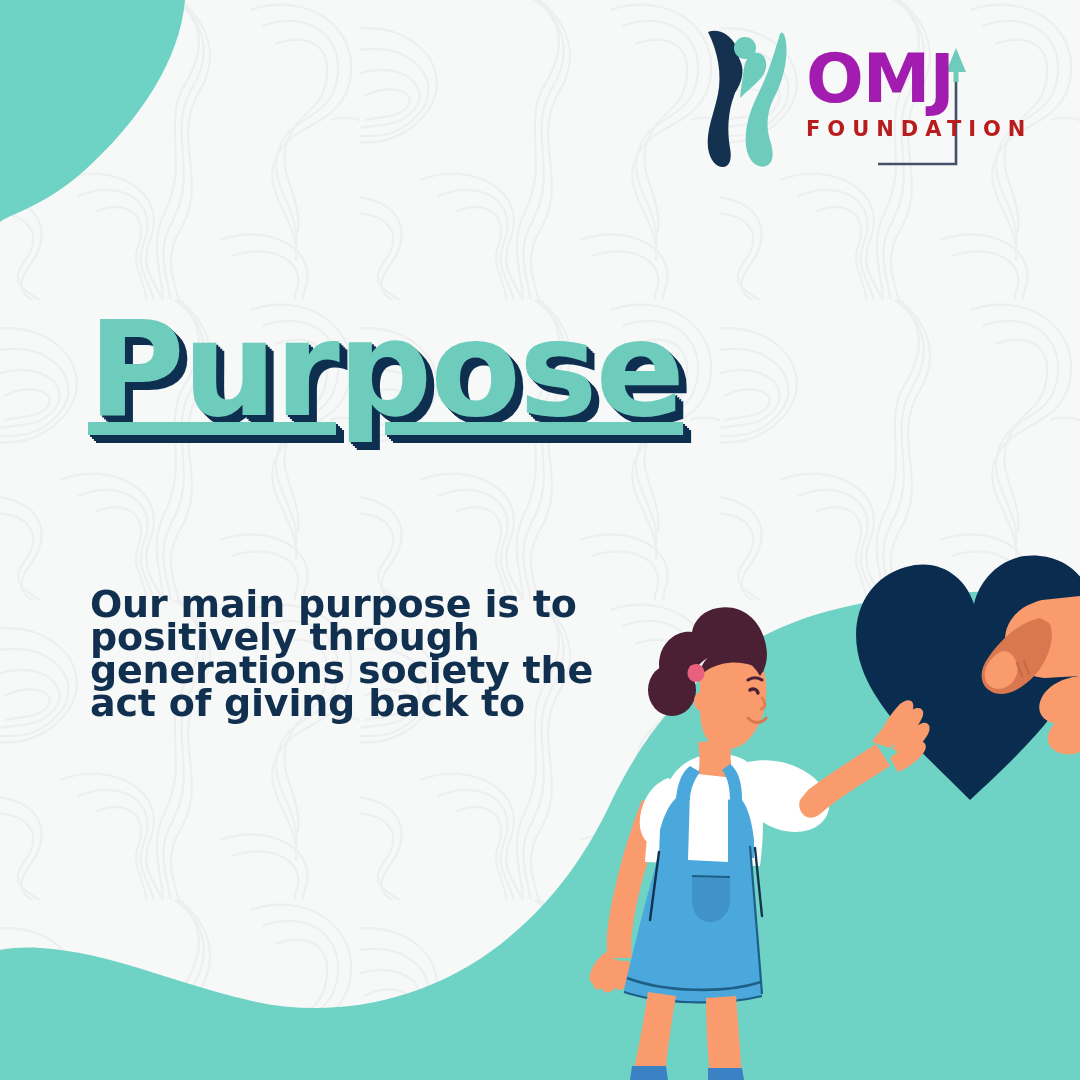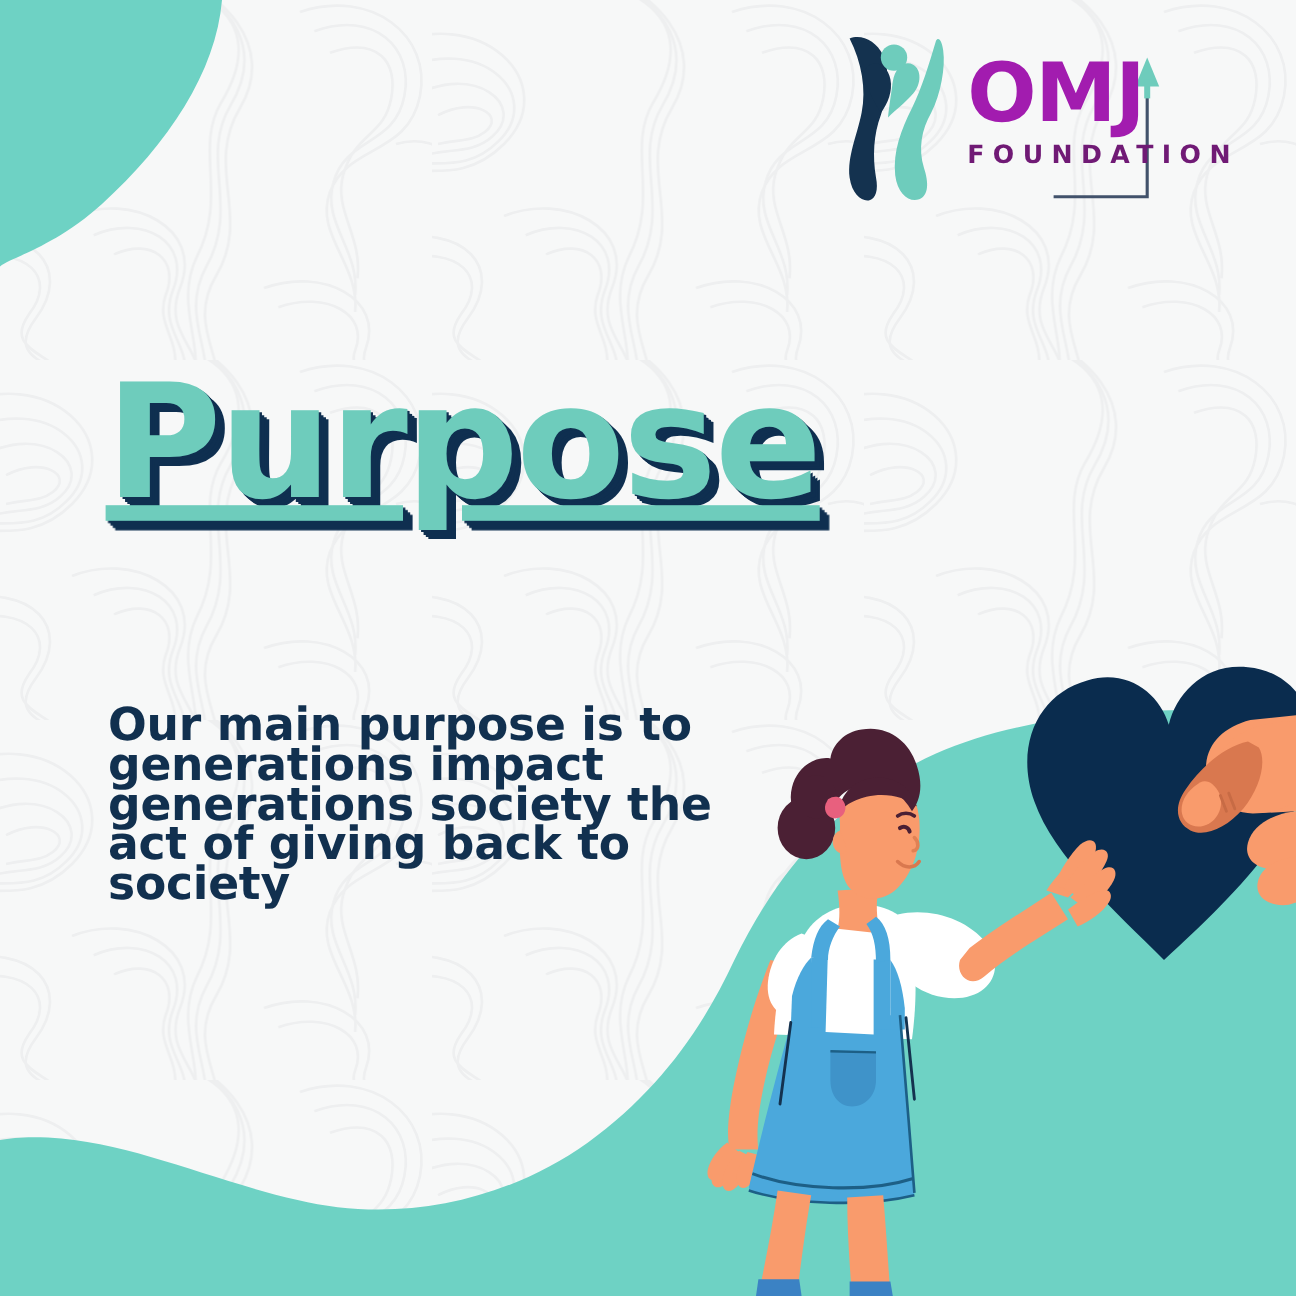--- a/index.html
+++ b/index.html
@@ -98,21 +98,21 @@
     font-size: 68px;
     color: #a21caf;
     letter-spacing: -1px;
     line-height: 70px;
     white-space: nowrap;
   }
   .logo-foundation {
     font-family: "DejaVu Sans", sans-serif;
     font-weight: bold;
     font-size: 21px;
-    color: #701a75;
+    color: #b91c1c;
     letter-spacing: 7px;
     line-height: 26px;
     margin-top: 2px;
     white-space: nowrap;
   }
   .logo-arrow {
     position: absolute;
     left: 186px;
     top: 16px;
     width: 120px;
@@ -368,24 +368,23 @@
 
     </svg>
   </div>
 
   <div class="headline">
     <span class="hl-line line2">Purpose</span>
   </div>
 
   <div class="bodycopy">
     <span class="bc-line">Our main purpose is to</span>
-    <span class="bc-line">generations impact</span>
+    <span class="bc-line">positively through</span>
     <span class="bc-line">generations society the</span>
     <span class="bc-line">act of giving back to</span>
-    <span class="bc-line">society</span>
   </div>
 
   <div class="logo">
 
     <div class="logo-arrow">
       <svg width="120" height="130" viewBox="0 0 120 130" xmlns="http://www.w3.org/2000/svg">
         <path d="M4,122 L 82,122 L 82,28" stroke="#42526B" stroke-width="2.6" fill="none"></path>
         <path d="M82,6 L 92,30 L 72,30 Z" fill="#6ECCBC"></path>
         <rect x="79.5" y="24" width="5" height="16" fill="#6ECCBC"></rect>
       </svg>

